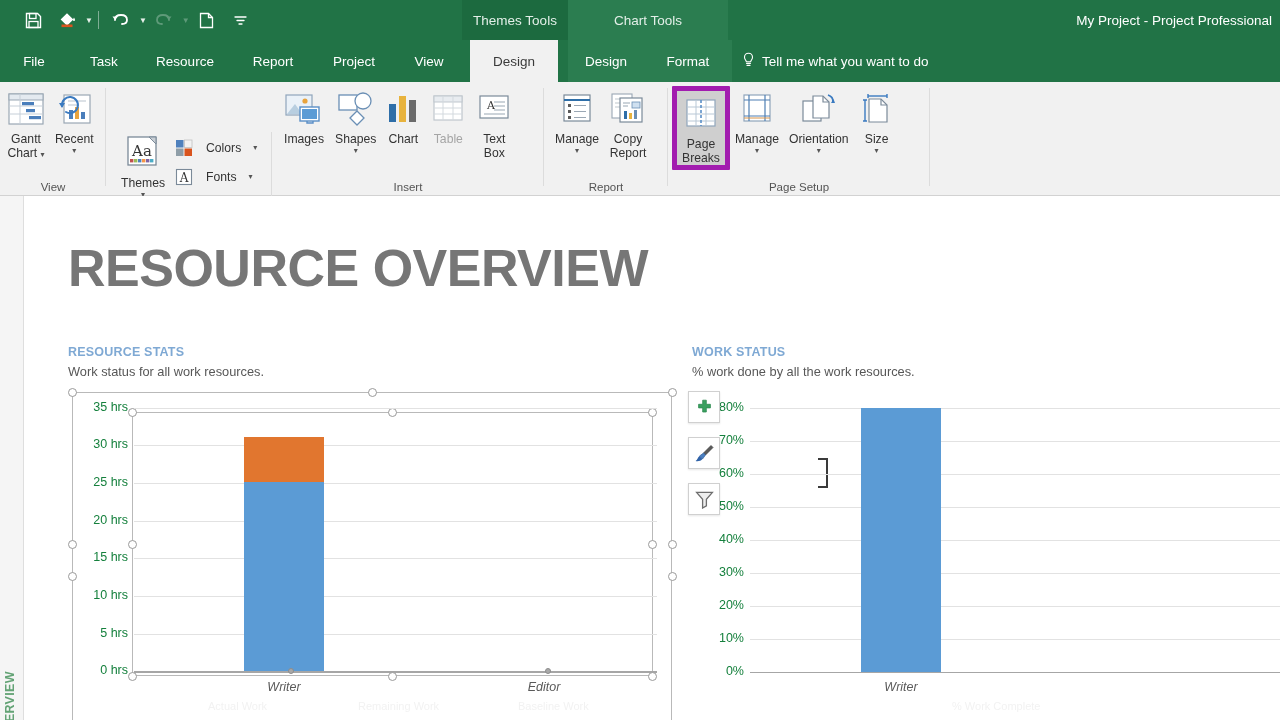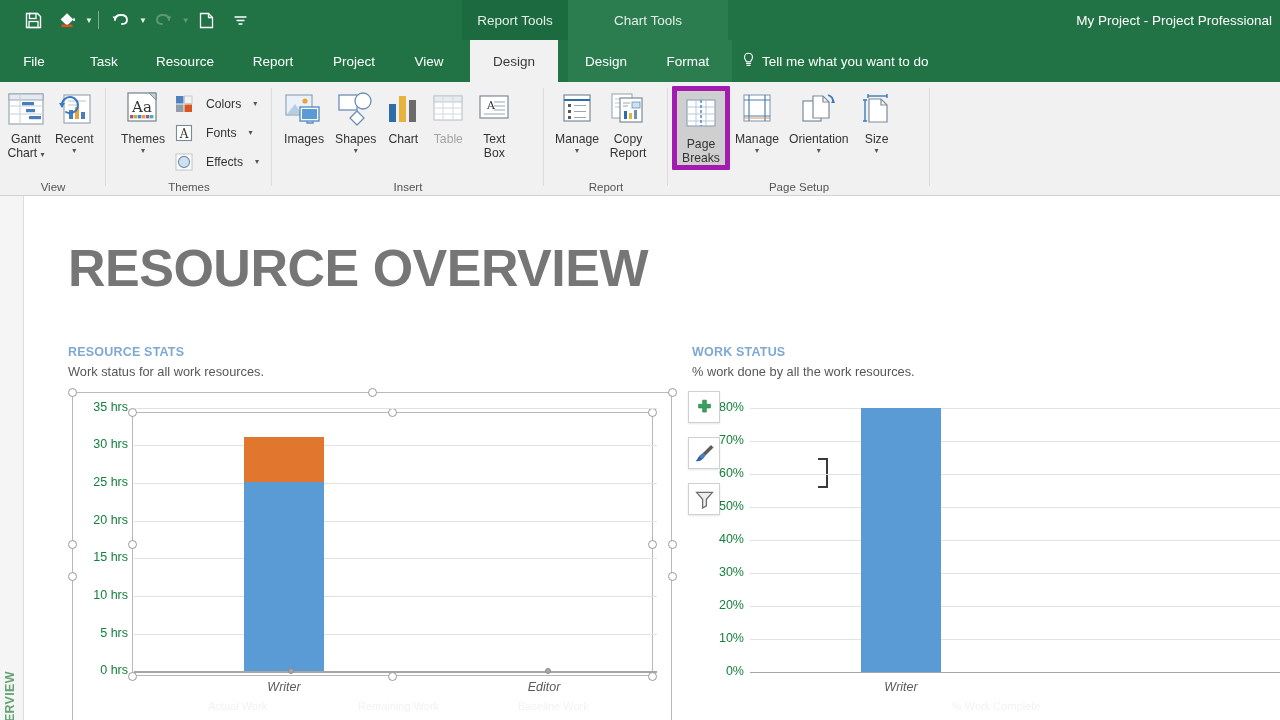--- a/index.html
+++ b/index.html
@@ -175,21 +175,21 @@
           <path d="M9.5 1.5v4h4" fill="none" stroke="#fff" stroke-width="1.3"></path>
         </svg>
     </div>
     <div class="qat-btn" title="Customize">
       <svg width="13" height="11" viewBox="0 0 13 11">
           <path d="M1 2h11M3 5.5h7M5 9h3" stroke="#fff" stroke-width="1.3" stroke-linecap="round"></path>
         </svg>
     </div>
   </div>
 
-  <div class="ctx-tab" id="ctx-report">Report Tools</div>
+  <div class="ctx-tab" id="ctx-report">Themes Tools</div>
   <div class="ctx-tab" id="ctx-chart">Chart Tools</div>
   <div id="app-title">My Project - Project Professional</div>
 </div>
 
 <div id="tabrow">
   <div class="tab" style="left:12px;  width:44px;">File</div>
   <div class="tab" style="left:72px;  width:64px;">Task</div>
   <div class="tab" style="left:142px; width:86px;">Resource</div>
   <div class="tab" style="left:236px; width:74px;">Report</div>
   <div class="tab" style="left:316px; width:76px;">Project</div>
@@ -239,21 +239,21 @@
             </svg>
         </span>
         <span>Recent</span>
         <span class="dd">▾</span>
       </div>
     </div>
     <div class="grp-label">View</div>
     <div class="grp-sep" style="right:0;"></div>
   </div>
 
-  <div class="grp" style="left:106px; width:166px;">
+  <div class="grp" style="left:106px; width:166px;margin-top:44px;">
     <div class="btns" style="left:10px;">
       <div class="rbtn">
         <span class="ico">
           <svg width="38" height="36" viewBox="0 0 38 36">
               <rect x="4" y="2" width="28" height="28" fill="#fff" stroke="#7b8a99" stroke-width="1.3"></rect>
               <text x="18" y="21" font-size="15" font-family="DejaVu Serif, serif" fill="#333" text-anchor="middle">Aa</text>
               <rect x="6" y="24" width="3.4" height="3.4" fill="#c0504d"></rect>
               <rect x="10" y="24" width="3.4" height="3.4" fill="#9bbb59"></rect>
               <rect x="14" y="24" width="3.4" height="3.4" fill="#4f81bd"></rect>
               <rect x="18" y="24" width="3.4" height="3.4" fill="#f79646"></rect>

